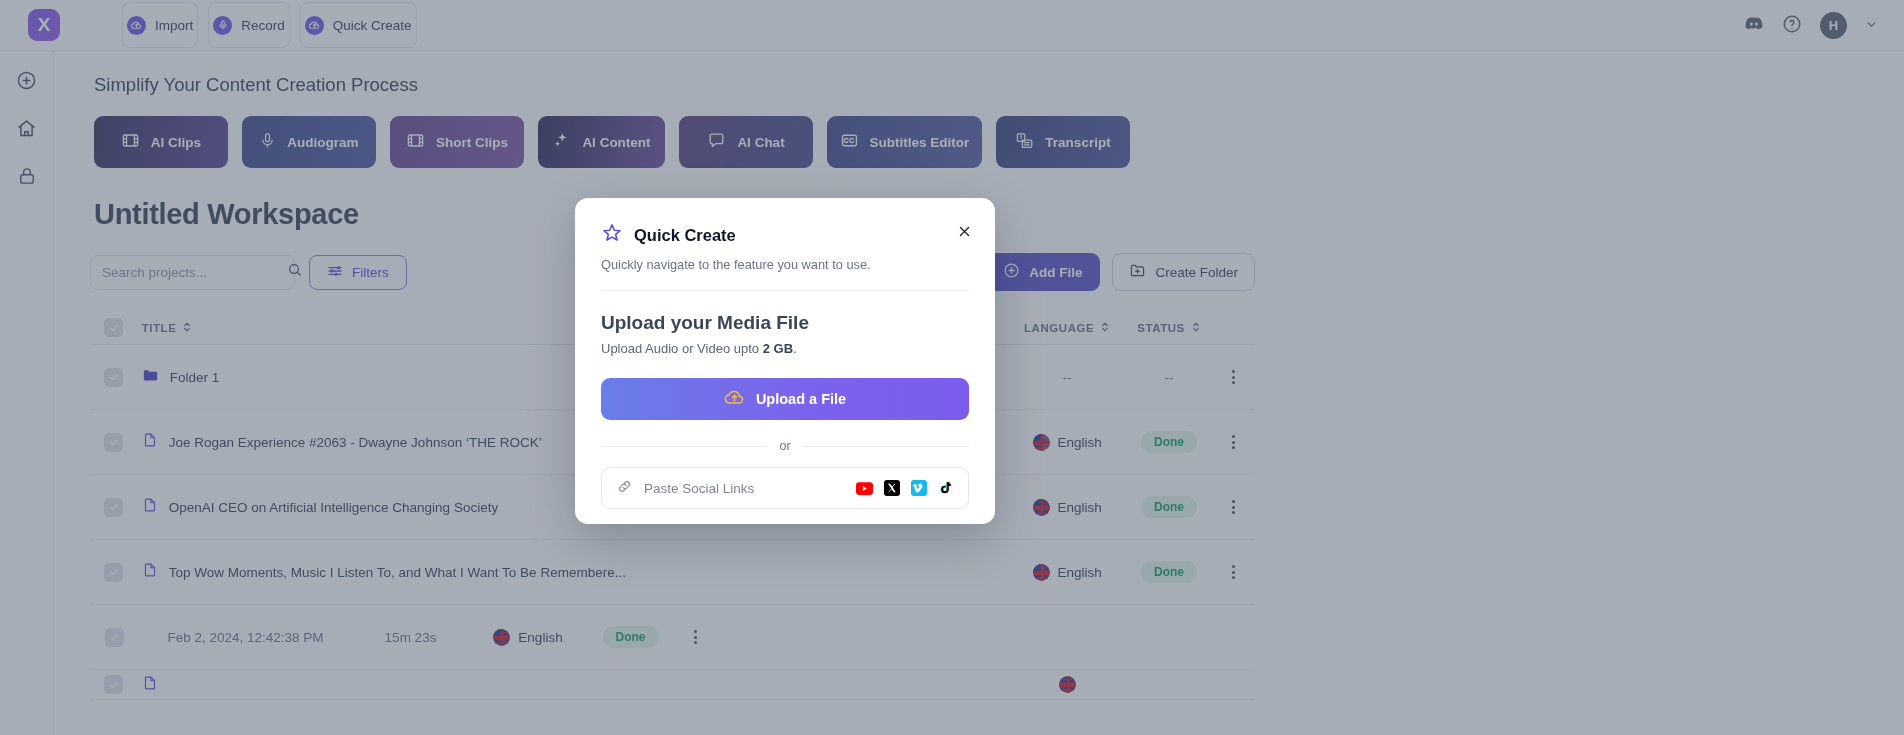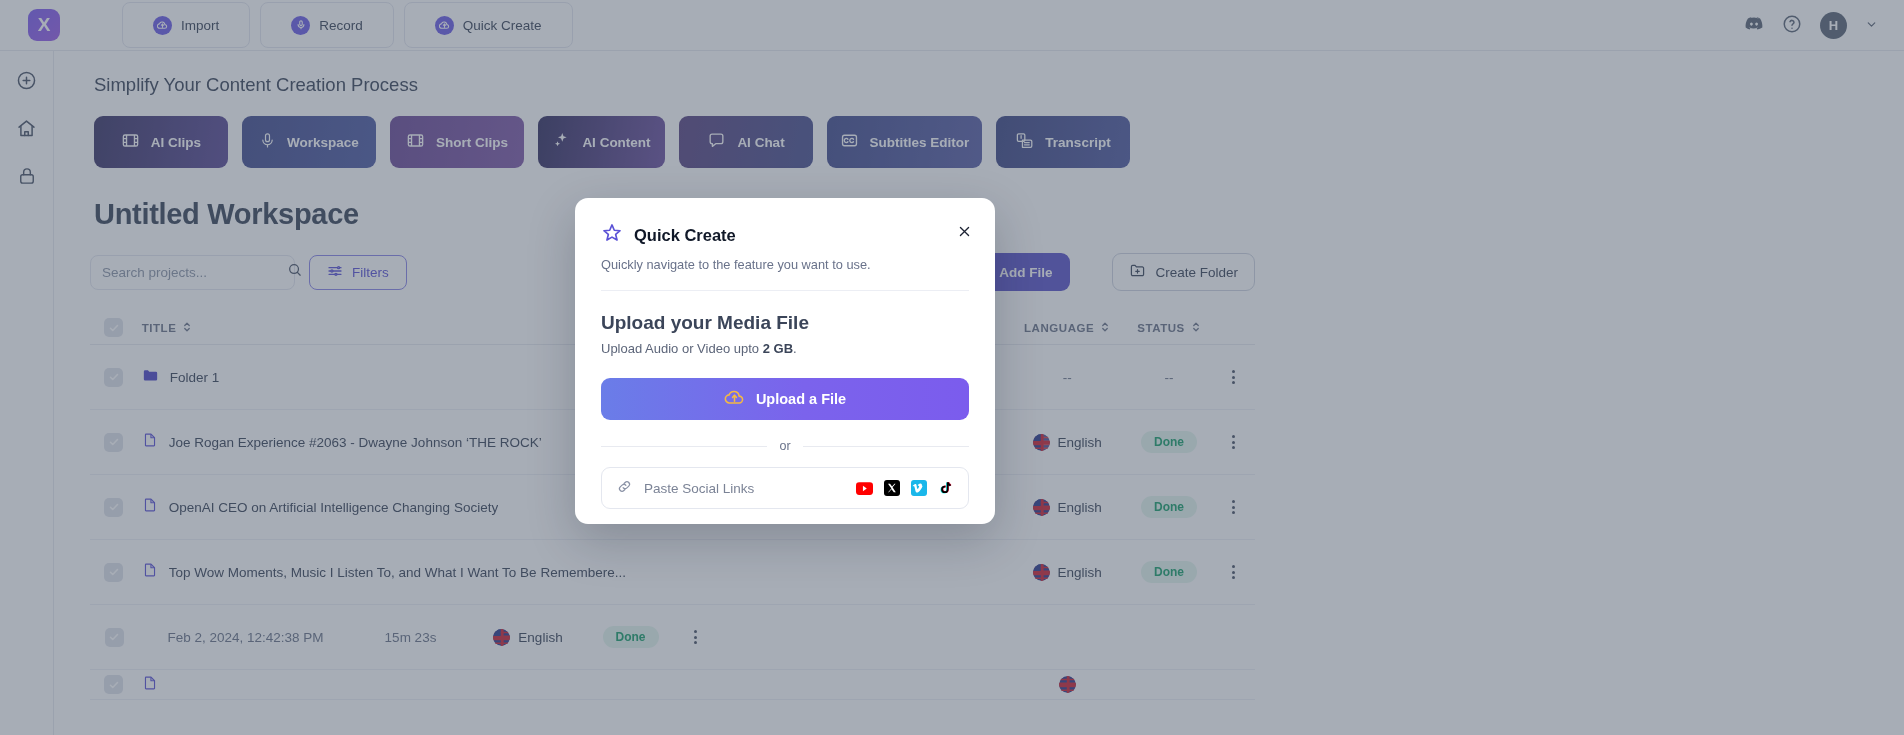--- a/index.html
+++ b/index.html
@@ -27,21 +27,21 @@
     display: flex; align-items: center;
   }
   .logo {
     width: 32px; height: 32px; margin-left: 28px; border-radius: 9px;
     background: linear-gradient(135deg, #7b5cf0 0%, #9b5ce8 100%);
     display: flex; align-items: center; justify-content: center;
     color: #fff; font-size: 19px; font-weight: 700;
   }
   .topbtns { display: flex; align-items: center; gap: 10px; margin-left: 62px; }
   .topbtn {
-    height: 46px; padding: 0 30px; border: 1px solid #e4e7ef; border-radius: 8px;
+    height: 46px; padding: 0 4px; border: 1px solid #e4e7ef; border-radius: 8px;
     display: flex; align-items: center; gap: 9px;
     font-size: 13.5px; color: #3b4559; background: #fff; cursor: pointer;
   }
   .cicon {
     width: 19px; height: 19px; border-radius: 50%;
     background: #6c5ce7; display: flex; align-items: center; justify-content: center;
     color: #fff; flex: 0 0 auto;
   }
   .cicon svg { display: block; }
   .topright {
@@ -96,21 +96,20 @@
   }
   .tb-right { margin-left: auto; display: flex; align-items: center; gap: 12px; }
   .btn-primary {
     height: 38px; padding: 0 18px; border-radius: 9px; background: #5b53c9; color: #fff;
     display: flex; align-items: center; gap: 9px; font-size: 13.5px; font-weight: 600; cursor: pointer;
   }
   .btn-ghost {
     height: 38px; padding: 0 16px; border-radius: 9px; border: 1px solid #cfd4e0;
     color: #3b4559; display: flex; align-items: center; gap: 9px; font-size: 13.5px; cursor: pointer;
     background: #fff;
-    margin-left: 30px;
   }
 
   
   .table { margin: 20px 0 0 36px; width: 1165px; }
   .thead, .trow { display: flex; align-items: center; }
   .thead { height: 34px; border-bottom: 1px solid #e8eaf0; }
   .trow { height: 65px; border-bottom: 1px solid #eef0f5; }
   .c-check { width: 48px; display: flex; align-items: center; justify-content: center; }
   .c-title { width: 545px; display: flex; align-items: center; gap: 11px; padding-left: 4px; }
   .c-date  { width: 215px; text-align: center; }
@@ -276,21 +275,21 @@
               <path d="M3 9.6h4M3 14.4h4M17 9.6h4M17 14.4h4"></path>
             </svg></span>
         <span>AI Clips</span>
       </div>
       <div class="feature" style="background:linear-gradient(100deg,#434d8e,#4f5ba3)">
         <span><svg width="17" height="19" viewBox="0 0 24 24" fill="none" stroke="#fff" stroke-width="1.7" stroke-linecap="round">
               <rect x="9.2" y="2.6" width="5.6" height="11" rx="2.8"></rect>
               <path d="M5.4 11.4a6.6 6.6 0 0 0 13.2 0"></path>
               <path d="M12 18v3.2"></path>
             </svg></span>
-        <span>Workspace</span>
+        <span>Audiogram</span>
       </div>
       <div class="feature" style="background:linear-gradient(100deg,#6b4a96,#8059a8)">
         <span><svg width="19" height="19" viewBox="0 0 24 24" fill="none" stroke="#fff" stroke-width="1.7">
               <rect x="3" y="5" width="18" height="14" rx="2"></rect>
               <path d="M7 5v14M17 5v14"></path>
               <path d="M3 9.6h4M3 14.4h4M17 9.6h4M17 14.4h4"></path>
             </svg></span>
         <span>Short Clips</span>
       </div>
       <div class="feature" style="width:127px;background:linear-gradient(100deg,#332e5f,#6d519f)">

